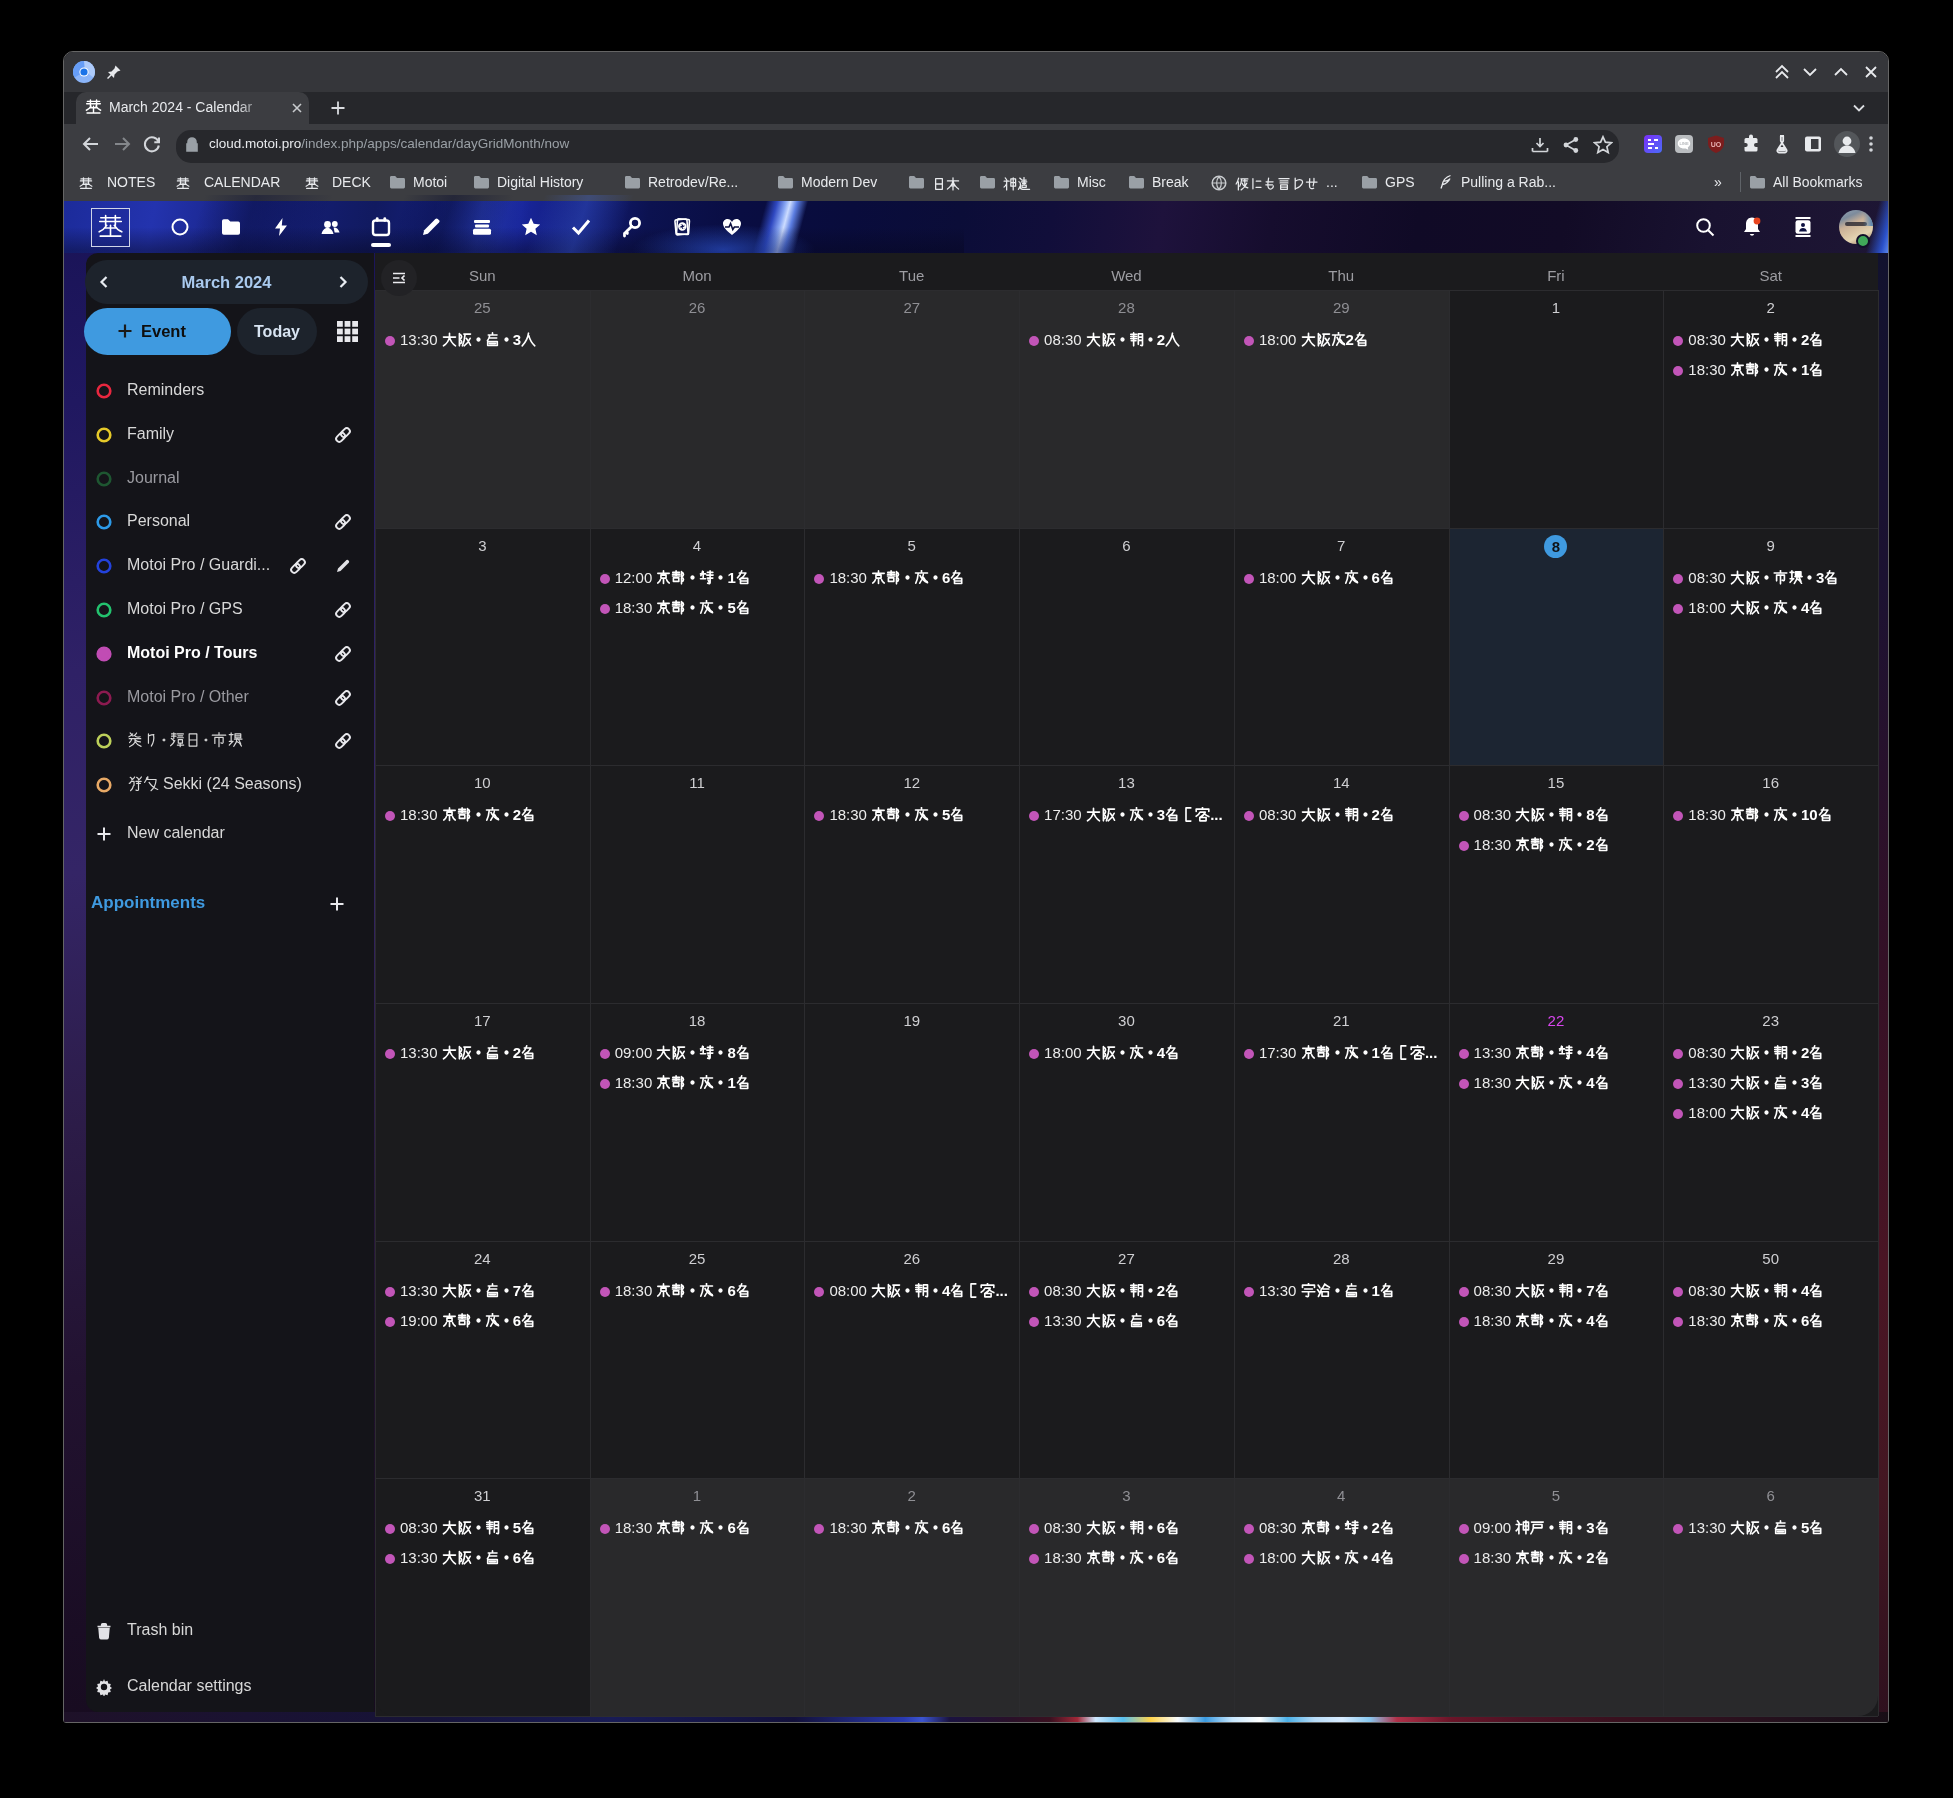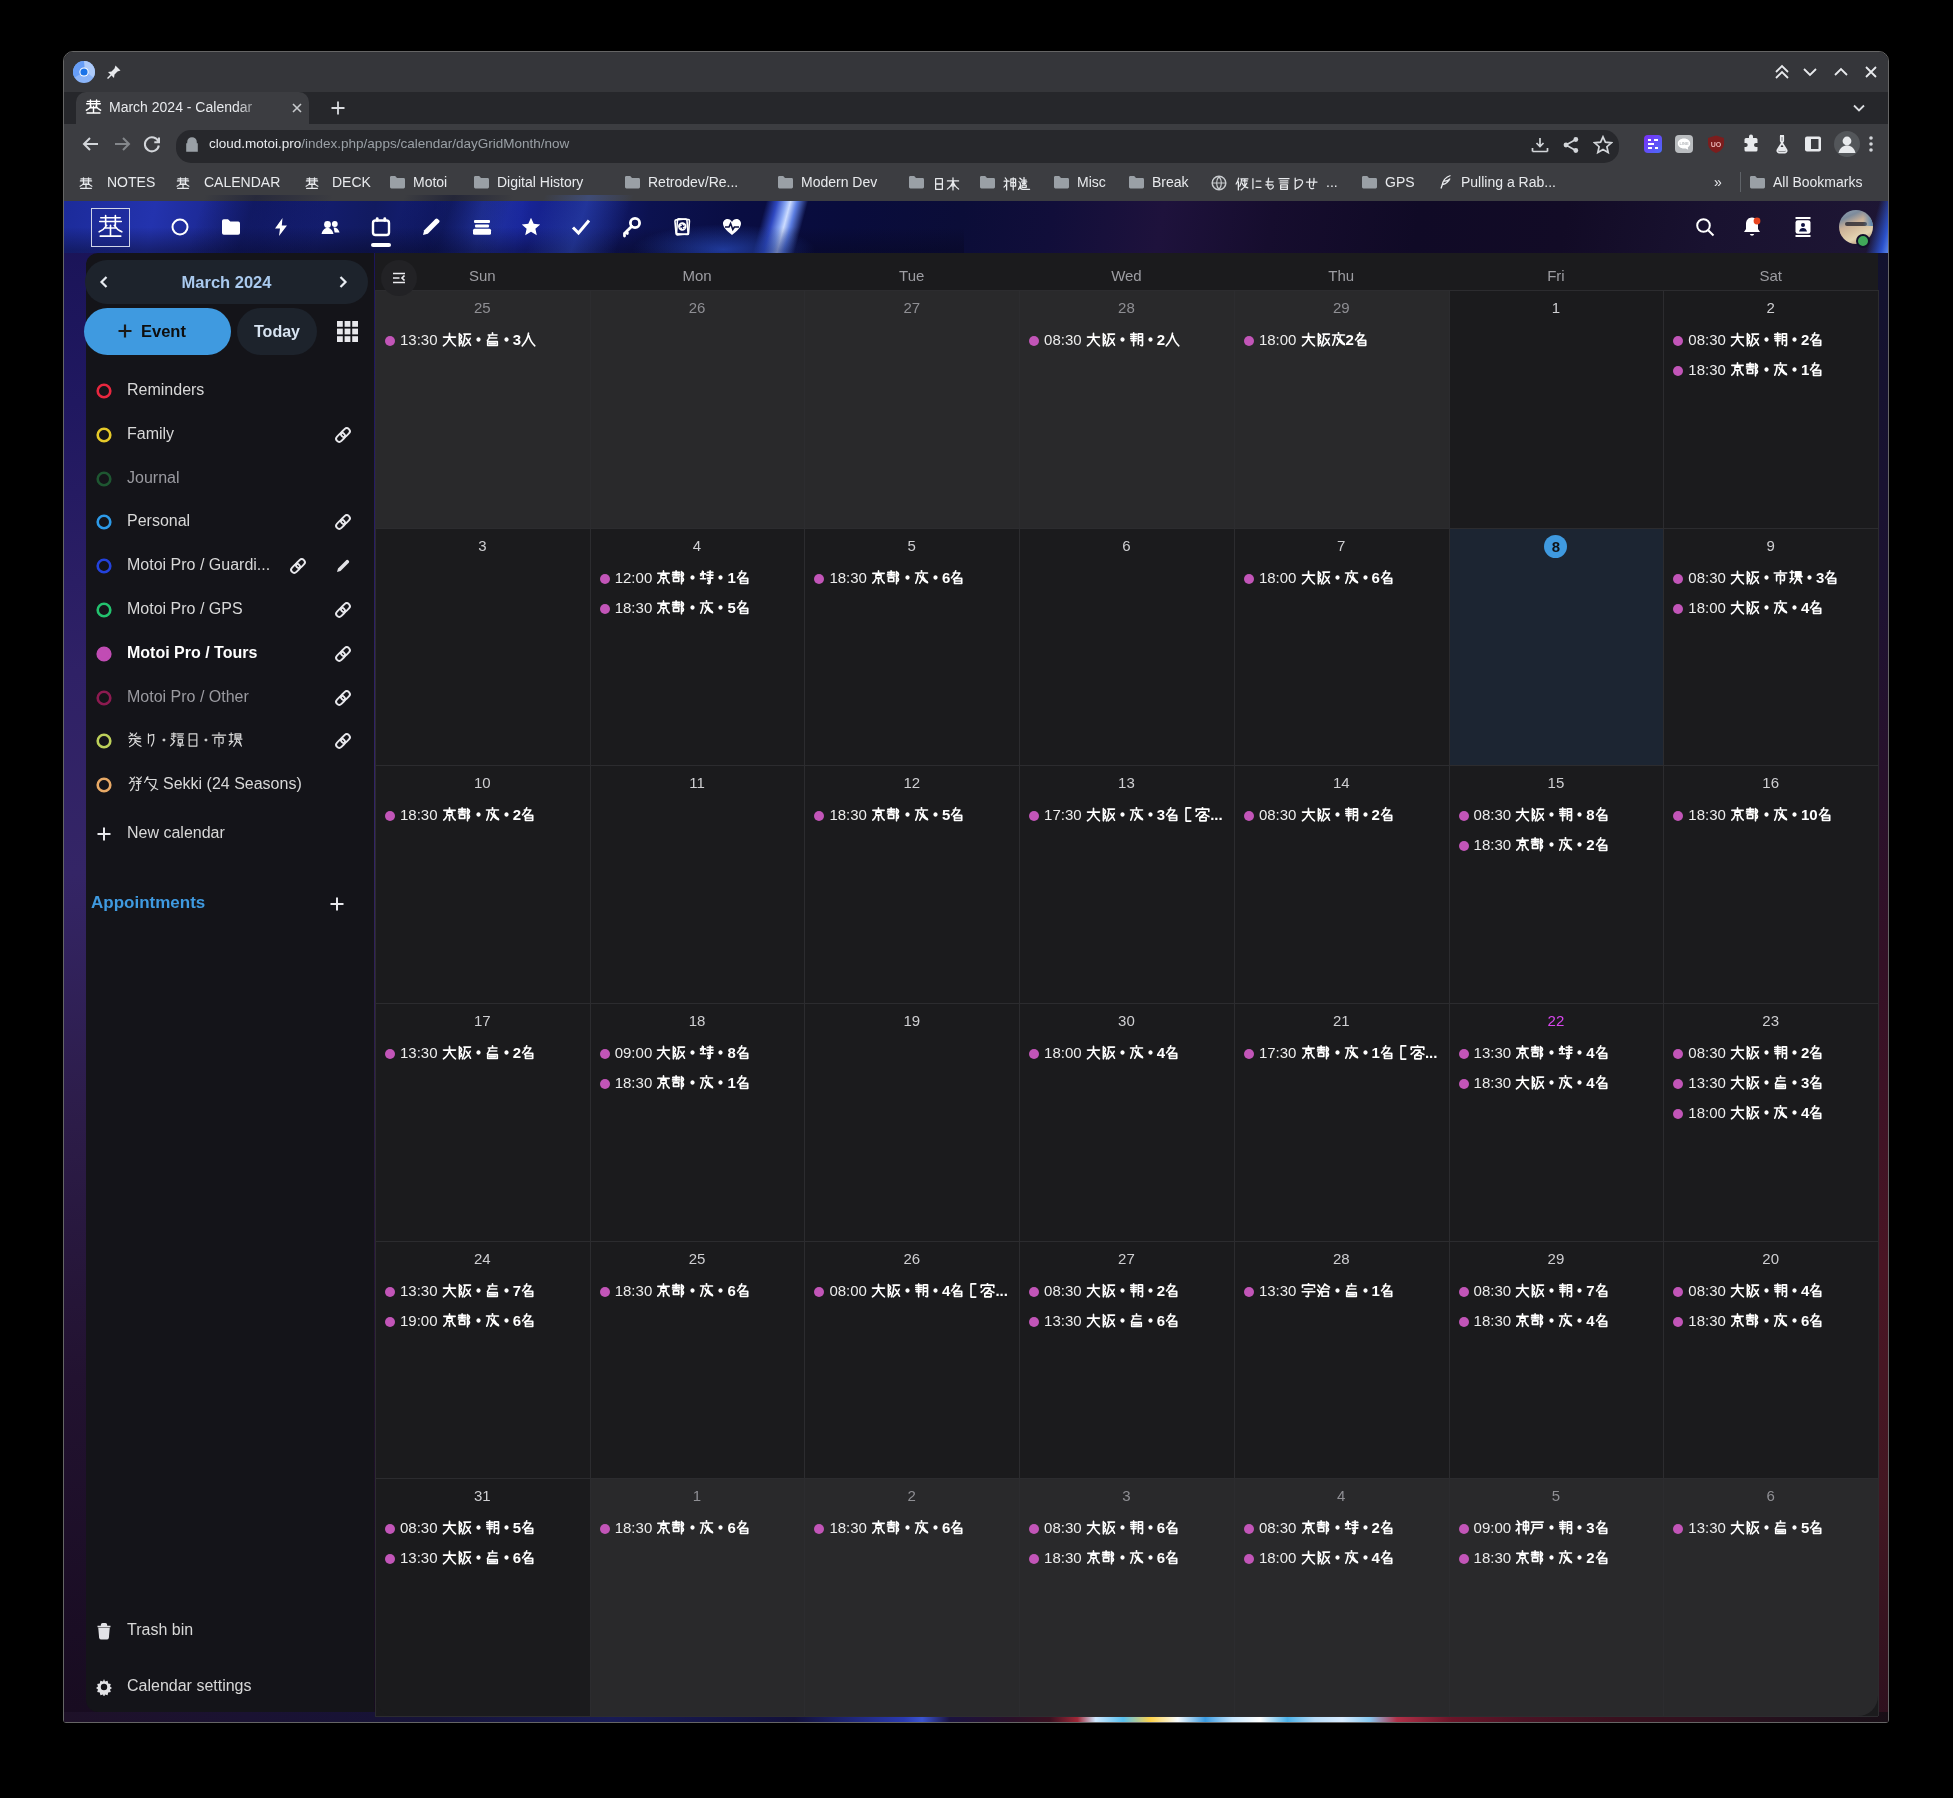--- a/index.html
+++ b/index.html
@@ -1155,21 +1155,21 @@
           </svg><svg class="kj kjd" style="fill:currentColor" viewBox="0 0 100 100">
             <use href="#g-md"></use>
           </svg><svg class="kj" viewBox="0 0 100 100">
             <use href="#g-yoru"></use>
           </svg><svg class="kj kjd" style="fill:currentColor" viewBox="0 0 100 100">
             <use href="#g-md"></use>
           </svg><span>4</span><svg class="kj" viewBox="0 0 100 100">
             <use href="#g-mei"></use>
           </svg></b></div>
       <div class="abs" style="left:1599.3px;top:1039.7px;width:214.71px;height:237.67px;background:#1b1b1d;"></div>
-      <div class="dnum" style="left:1599.3px;top:1048.7px;width:214.7px;color:#cfcfd2">20</div>
+      <div class="dnum" style="left:1599.3px;top:1048.7px;width:214.7px;color:#cfcfd2">50</div>
       <div class="evt" style="left:1609.3px;top:1079.7px;width:199px"><span class="dot"></span><span>08:30</span> <b><svg class="kj" viewBox="0 0 100 100">
             <use href="#g-dai"></use>
           </svg><svg class="kj" viewBox="0 0 100 100">
             <use href="#g-han"></use>
           </svg><svg class="kj kjd" style="fill:currentColor" viewBox="0 0 100 100">
             <use href="#g-md"></use>
           </svg><svg class="kj" viewBox="0 0 100 100">
             <use href="#g-asa"></use>
           </svg><svg class="kj kjd" style="fill:currentColor" viewBox="0 0 100 100">
             <use href="#g-md"></use>

